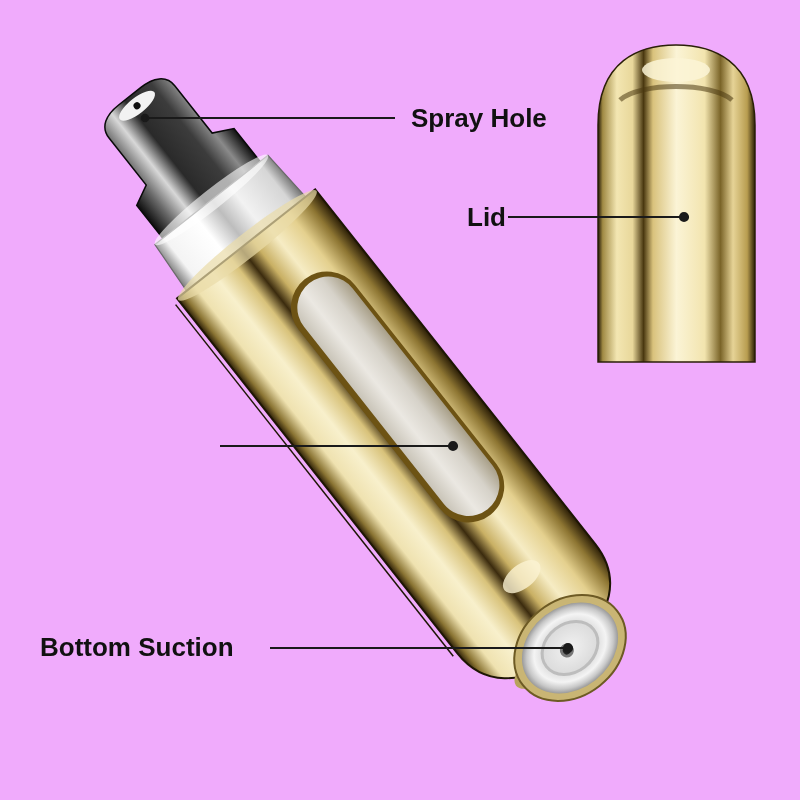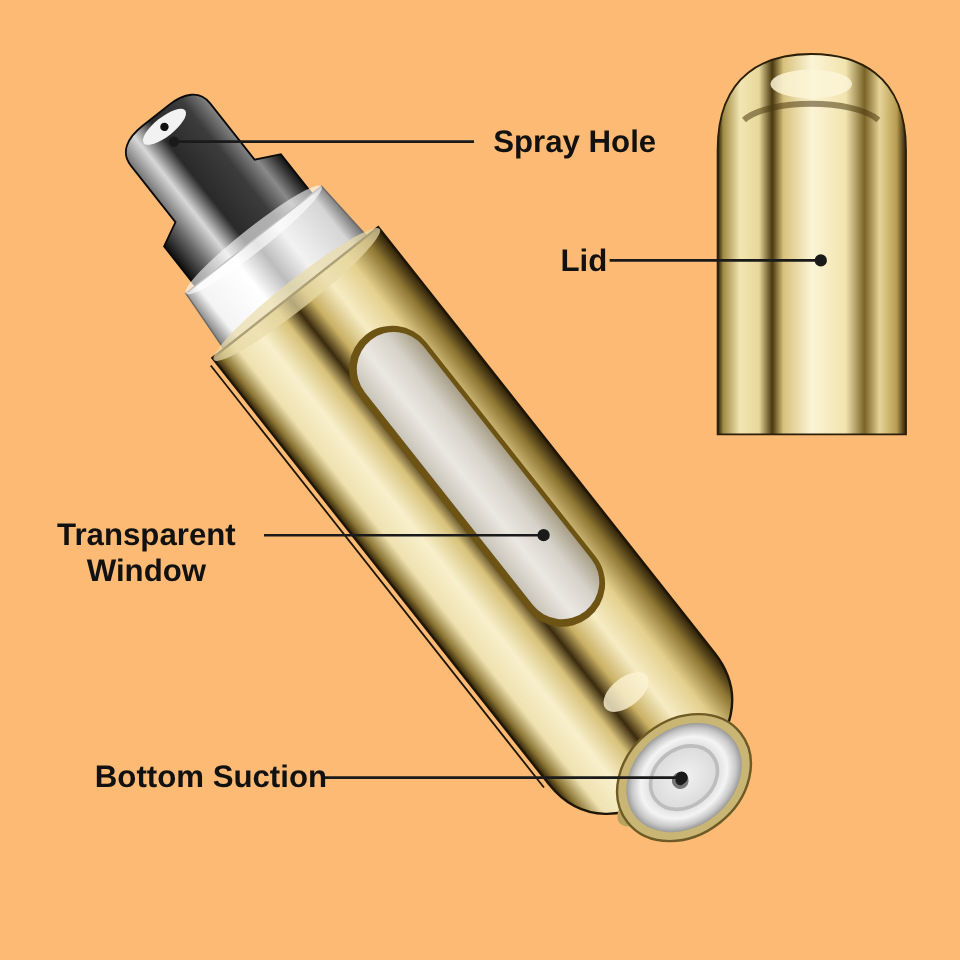--- a/index.html
+++ b/index.html
@@ -1,16 +1,16 @@
 <!DOCTYPE html>
 <html><head>
   <meta charset="utf-8">
   <style>
     html, body { margin: 0; padding: 0; background: #ffffff; }
-    #stage { position: relative; width: 800px; height: 800px; background: #fdba74; overflow: hidden; }
+    #stage { position: relative; width: 800px; height: 800px; background: #f0abfc; overflow: hidden; }
     #art { position: absolute; left: 0; top: 0; width: 800px; height: 800px; }
     .label {
       position: absolute;
       font-family: "Liberation Sans", "DejaVu Sans", sans-serif;
       font-weight: 700;
       font-size: 26px;
       color: #111111;
       line-height: 30px;
       white-space: nowrap;
     }
@@ -138,20 +138,16 @@
       <circle cx="453" cy="446" r="4"></circle>
       <line x1="270" y1="648" x2="568" y2="648"></line>
       <circle cx="568" cy="648" r="4"></circle>
     </g>
   </svg>
 
   <div class="label" style="left:411px; top:103px;">Spray Hole</div>
 
   <div class="label" style="left:467px; top:202px;">Lid</div>
 
-  <div class="label center" style="left:38px; top:430px; width:168px;">
-    <div>Transparent</div>
-    <div>Window</div>
-  </div>
 
-  <div class="label" style="left:40px; top:632px;margin-left:39px;">Bottom Suction</div>
+  <div class="label" style="left:40px; top:632px;">Bottom Suction</div>
 
 </div>
 
 </body></html>

